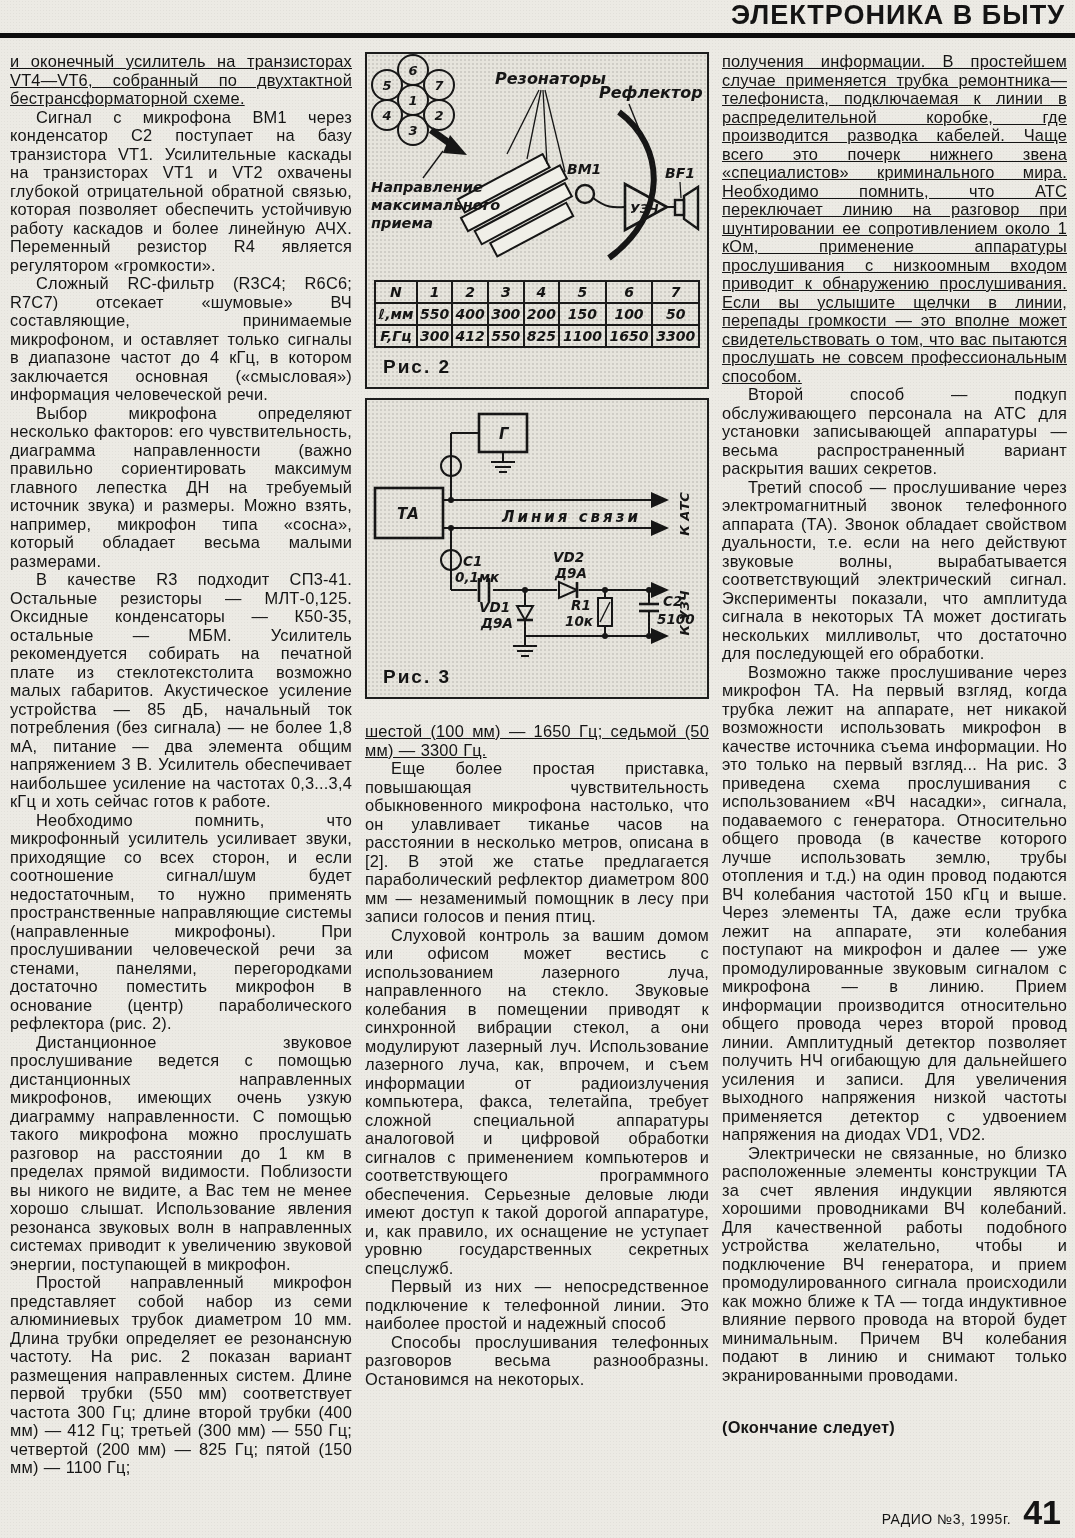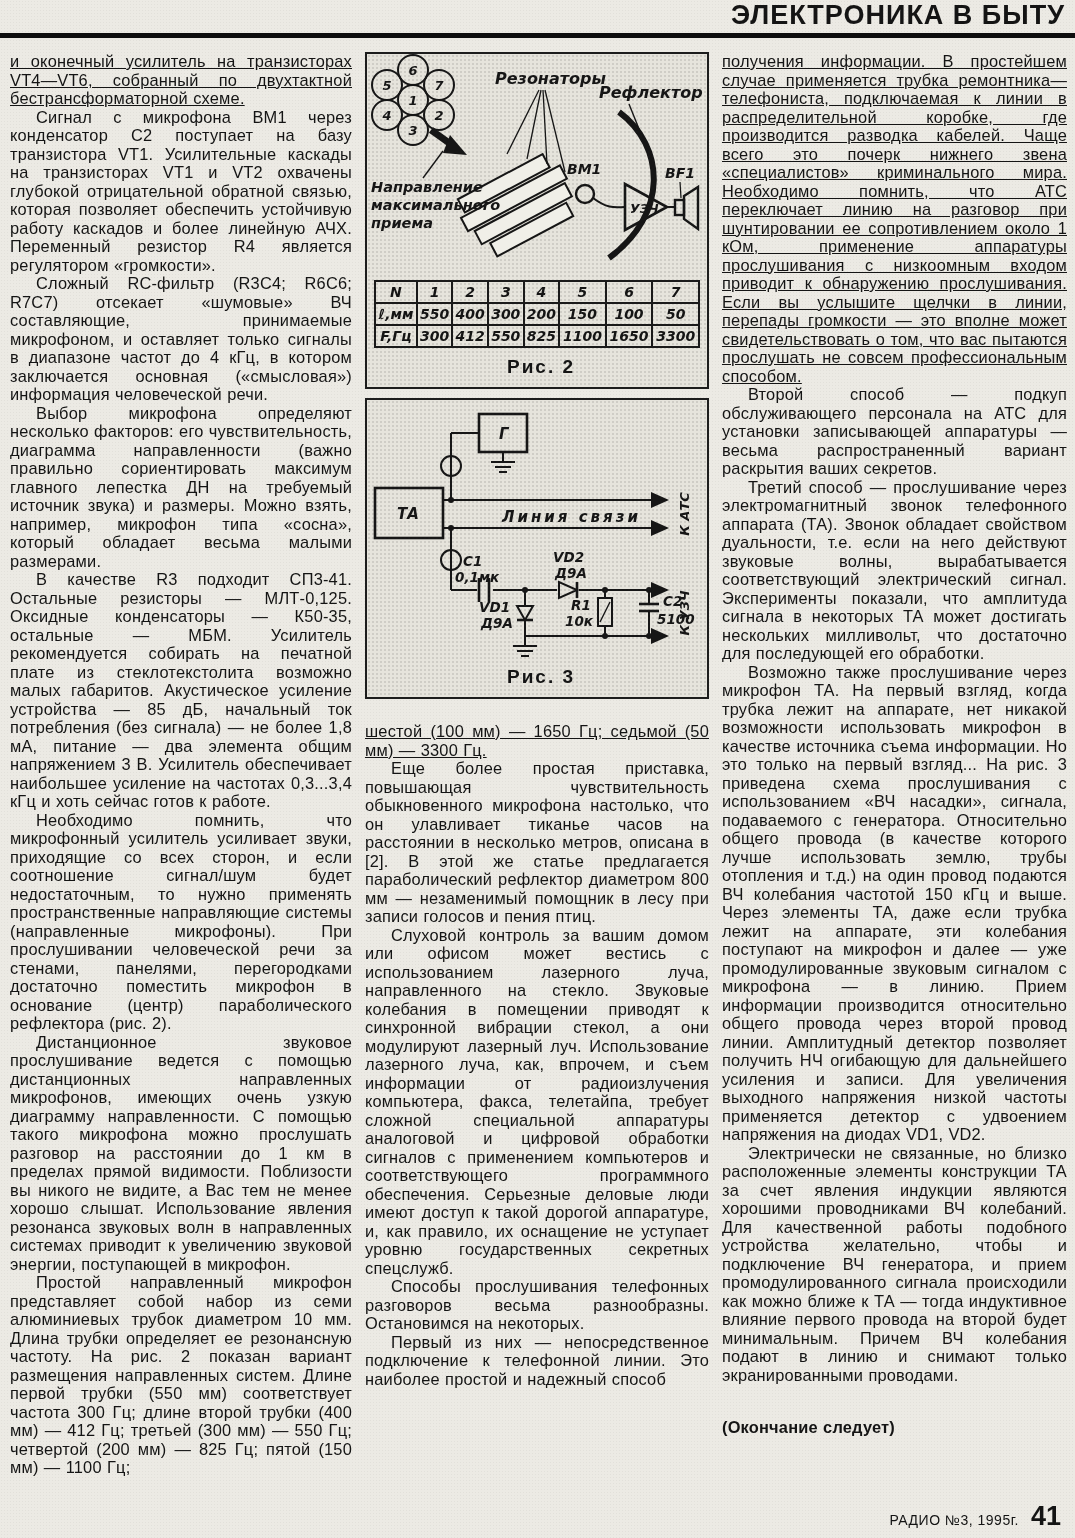--- a/index.html
+++ b/index.html
@@ -43,21 +43,20 @@
     background-image:radial-gradient(rgba(0,0,0,0.10) 0.8px, transparent 0.9px);
     background-size:4px 4px;
     margin-bottom:9px;
   }
   .figbox svg{display:block;}
   .figcap{
     font-weight:bold;
     font-size:19px;
     letter-spacing:2px;
     padding:4px 8px 9px 16px;
-    text-align:center;
   }
   table.resonator{
     border-collapse:collapse;
     margin:2px 7px 4px 7px;
     width:calc(100% - 14px);
   }
   table.resonator td{
     border:2.2px solid #1a1a1a;
     font-family:"DejaVu Sans",sans-serif;
     font-style:italic;
@@ -74,21 +73,21 @@
     font-size:17.5px;
     margin-top:34px !important;
     text-indent:0 !important;
   }
   .pagefoot{
     position:absolute;
     right:14px;bottom:6px;
     display:flex;align-items:baseline;gap:12px;
   }
   .pagefoot .journal{font-size:14px;letter-spacing:0.5px;}
-  .pagefoot .pno{font-size:27px;font-weight:bold;}
+  .pagefoot .pno{font-size:34px;font-weight:bold;}
 </style>
 </head>
 <body>
 
 <div class="masthead">
   <span>ЭЛЕКТРОНИКА В БЫТУ</span>
 </div>
 
 <div class="columns">
 
@@ -315,22 +314,22 @@
         <text class="hw" x="296" y="206" font-size="13.5">С2</text>
         <text class="hw" x="290" y="224" font-size="13.5">5100</text>
       </svg>
       <div class="figcap">Рис. 3</div>
     </div>
 
     <div class="fig-text-gap"></div>
     <p class="noindent">шестой (100 мм) — 1650 Гц; седьмой (50 мм) — 3300 Гц.</p>
     <p>Еще более простая приставка, повышающая чувствительность обыкновенного микрофона настолько, что он улавливает тиканье часов на расстоянии в несколько метров, описана в [2]. В этой же статье предлагается параболический рефлектор диаметром 800 мм — незаменимый помощник в лесу при записи голосов и пения птиц.</p>
     <p>Слуховой контроль за вашим домом или офисом может вестись с использованием лазерного луча, направленного на стекло. Звуковые колебания в помещении приводят к синхронной вибрации стекол, а они модулируют лазерный луч. Использование лазерного луча, как, впрочем, и съем информации от радиоизлучения компьютера, факса, телетайпа, требует сложной специальной аппаратуры аналоговой и цифровой обработки сигналов с применением компьютеров и соответствующего программного обеспечения. Серьезные деловые люди имеют доступ к такой дорогой аппаратуре, и, как правило, их оснащение не уступает уровню государственных секретных спецслужб.</p>
+    <p>Первый из них — непосредственное подключение к телефонной линии. Это наиболее простой и надежный способ</p>
     <p>Способы прослушивания телефонных разговоров весьма разнообразны. Остановимся на некоторых.</p>
-    <p>Первый из них — непосредственное подключение к телефонной линии. Это наиболее простой и надежный способ</p>
   </div>
 
   <div class="col">
     <p class="noindent">получения информации. В простейшем случае применяется трубка ремонтника—телефониста, подключаемая к линии в распределительной коробке, где производится разводка кабелей. Чаще всего это почерк нижнего звена «специалистов» криминального мира. Необходимо помнить, что АТС переключает линию на разговор при шунтировании ее сопротивлением около 1 кОм, применение аппаратуры прослушивания с низкоомным входом приводит к обнаружению прослушивания. Если вы услышите щелчки в линии, перепады громкости — это вполне может свидетельствовать о том, что вас пытаются прослушать не совсем профессиональным способом.</p>
     <p>Второй способ — подкуп обслуживающего персонала на АТС для установки записывающей аппаратуры — весьма распространенный вариант раскрытия ваших секретов.</p>
     <p>Третий способ — прослушивание через электромагнитный звонок телефонного аппарата (ТА). Звонок обладает свойством дуальности, т.е. если на него действуют звуковые волны, вырабатывается соответствующий электрический сигнал. Эксперименты показали, что амплитуда сигнала в некоторых ТА может достигать нескольких милливольт, что достаточно для последующей его обработки.</p>
     <p>Возможно также прослушивание через микрофон ТА. На первый взгляд, когда трубка лежит на аппарате, нет никакой возможности использовать микрофон в качестве источника съема информации. Но это только на первый взгляд... На рис. 3 приведена схема прослушивания с использованием «ВЧ насадки», сигнала, подаваемого с генератора. Относительно общего провода (в качестве которого лучше использовать землю, трубы отопления и т.д.) на один провод подаются ВЧ колебания частотой 150 кГц и выше. Через элементы ТА, даже если трубка лежит на аппарате, эти колебания поступают на микрофон и далее — уже промодулированные звуковым сигналом с микрофона — в линию. Прием информации производится относительно общего провода через второй провод линии. Амплитудный детектор позволяет получить НЧ огибающую для дальнейшего усиления и записи. Для увеличения выходного напряжения низкой частоты применяется детектор с удвоением напряжения на диодах VD1, VD2.</p>
     <p>Электрически не связанные, но близко расположенные элементы конструкции ТА за счет явления индукции являются хорошими проводниками ВЧ колебаний. Для качественной работы подобного устройства желательно, чтобы и подключение ВЧ генератора, и прием промодулированного сигнала происходили как можно ближе к ТА — тогда индуктивное влияние первого провода на второй будет минимальным. Причем ВЧ колебания подают в линию и снимают только экранированными проводами.</p>
     <p class="ending">(Окончание следует)</p>
   </div>

